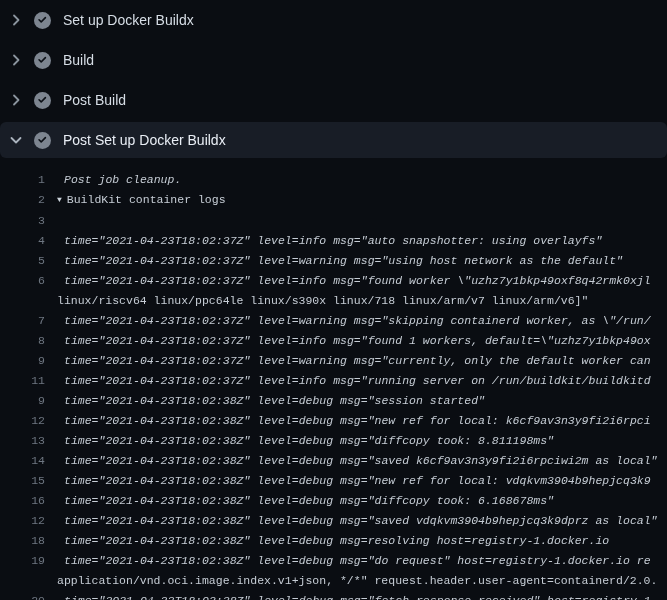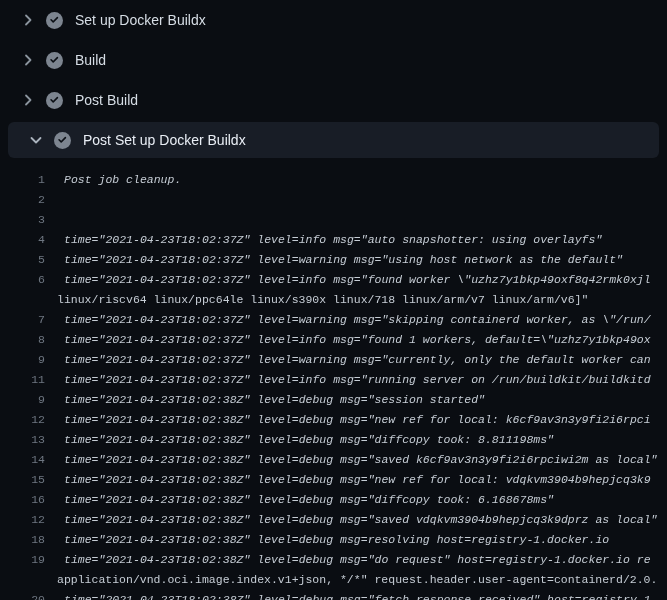--- a/index.html
+++ b/index.html
@@ -6,26 +6,26 @@
   html, body { width: 667px; height: 600px; overflow: hidden; }
   body {
     background: var(--bg, #0a0d12);
     font-family: "Liberation Sans", sans-serif;
   }
   .steps { width: 100%; }
   .step {
     height: 40px;
     display: flex;
     align-items: center;
-    padding-left: 20px;
+    padding-left: 8px;
     cursor: pointer;
   }
   .step.expanded {
     height: 36px;
-    margin: 2px 8px;
+    margin: 2px 0;
     background: var(--pill, #181d26);
     border-radius: 6px;
   }
   .chev { width: 16px; height: 16px; flex: none; margin-right: 10px; }
   .check { width: 17px; height: 17px; flex: none; margin-right: 12px; }
   .step-label { color: #d6dde5; font-size: 14px; }
   .step.expanded .step-label { color: #e9eef5; }
 
   .log { padding-top: 10px; }
   .row {
@@ -93,21 +93,21 @@
         </svg>
         <svg class="check" viewBox="0 0 16 16">
           <circle cx="8" cy="8" r="8" fill="#7d8590"></circle>
           <path d="M11.28 5.78a.75.75 0 0 0-1.06-1.06L6.75 8.19 5.28 6.72a.75.75 0 0 0-1.06 1.06l2 2a.75.75 0 0 0 1.06 0z" fill="#0c1016"></path>
         </svg>
         <span class="step-label">Post Set up Docker Buildx</span>
       </div>
     </div>
   <div class="log" id="log">
       <div class="row"><span class="num">1</span><span class="content indent">Post job cleanup.</span></div>
-      <div class="row"><span class="num">2</span></div>
+      <div class="row"><span class="num">2</span><span class="content "><span class="arrow">▼</span>BuildKit container logs</span></div>
       <div class="row"><span class="num">3</span></div>
       <div class="row"><span class="num">4</span><span class="content indent">time="2021-04-23T18:02:37Z" level=info msg="auto snapshotter: using overlayfs"</span></div>
       <div class="row"><span class="num">5</span><span class="content indent">time="2021-04-23T18:02:37Z" level=warning msg="using host network as the default"</span></div>
       <div class="row"><span class="num">6</span><span class="content indent">time="2021-04-23T18:02:37Z" level=info msg="found worker \"uzhz7y1bkp49oxf8q42rmk0xjl</span></div>
       <div class="row"><span class="num"></span><span class="content ">linux/riscv64 linux/ppc64le linux/s390x linux/718 linux/arm/v7 linux/arm/v6]"</span></div>
       <div class="row"><span class="num">7</span><span class="content indent">time="2021-04-23T18:02:37Z" level=warning msg="skipping containerd worker, as \"/run/</span></div>
       <div class="row"><span class="num">8</span><span class="content indent">time="2021-04-23T18:02:37Z" level=info msg="found 1 workers, default=\"uzhz7y1bkp49ox</span></div>
       <div class="row"><span class="num">9</span><span class="content indent">time="2021-04-23T18:02:37Z" level=warning msg="currently, only the default worker can</span></div>
       <div class="row"><span class="num">11</span><span class="content indent">time="2021-04-23T18:02:37Z" level=info msg="running server on /run/buildkit/buildkitd</span></div>
       <div class="row"><span class="num">9</span><span class="content indent">time="2021-04-23T18:02:38Z" level=debug msg="session started"</span></div>

